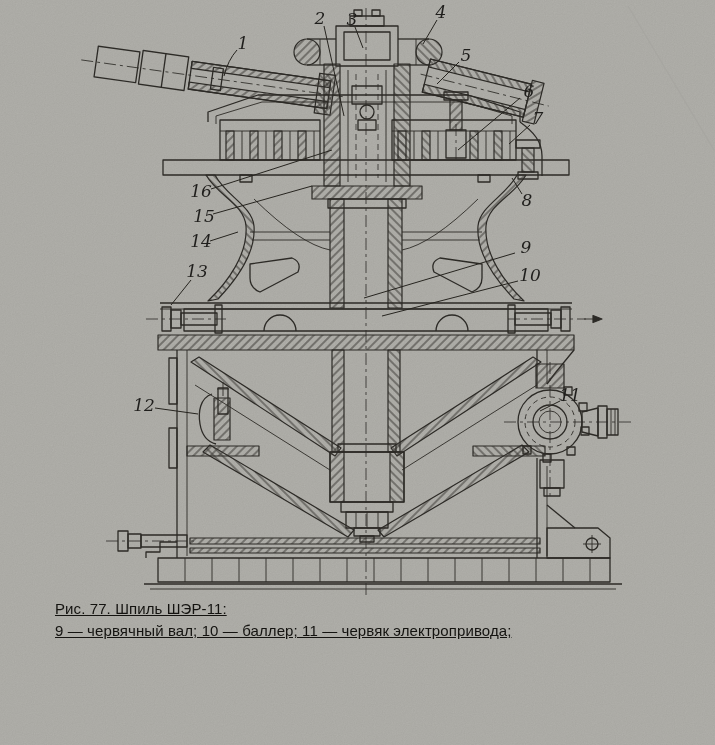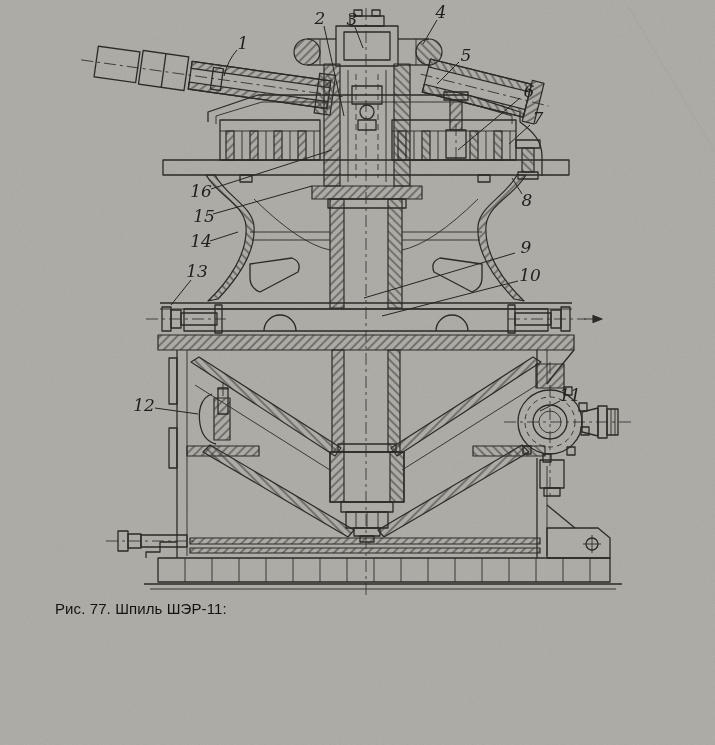--- a/index.html
+++ b/index.html
@@ -8,21 +8,21 @@
   #art-wrap{position:absolute;left:0;top:0;width:715px;height:745px;}
   svg text.callout{font-family:"DejaVu Serif",serif;font-style:italic;font-size:17px;
                    fill:#1f1e1c;text-anchor:middle;}
   .s{stroke:#2c2a26;fill:none;stroke-width:1.3;stroke-linejoin:round;}
   .sf{stroke:#2c2a26;stroke-width:1.2;stroke-linejoin:round;}
   .thin{stroke:#2c2a26;fill:none;stroke-width:0.9;}
   .cl{stroke:#2c2a26;fill:none;stroke-width:0.8;stroke-dasharray:12 4 3 4;}
   .dash{stroke:#2c2a26;fill:none;stroke-width:0.8;stroke-dasharray:6 4;}
   .leader{stroke:#26241ف;stroke:#26241f;fill:none;stroke-width:1;}
   #caption{position:absolute;left:55px;top:598px;width:630px;color:#141310;
-           font-size:15px;line-height:22.4px;letter-spacing:0.1px;}
+           font-size:15px;line-height:22.4px;letter-spacing:0.1px;text-decoration:underline;}
   #caption div{white-space:nowrap;}
 </style>
 </head>
 <body>
 
 <div id="page">
 <div id="art-wrap">
 <svg width="715" height="745" viewBox="0 0 715 745" xmlns="http://www.w3.org/2000/svg">
   <defs>
     <pattern id="h1" patternUnits="userSpaceOnUse" width="6" height="6" patternTransform="rotate(45)">
@@ -315,14 +315,15 @@
       <text class="callout" x="201" y="247">14</text>
       <text class="callout" x="204" y="222">15</text>
       <text class="callout" x="201" y="197">16</text>
     </g>
   </g>
 </svg>
 </div>
 
 <div id="caption">
   <div>Рис. 77. Шпиль ШЭР-11:</div>
+  <div>9 — червячный вал; 10 — баллер; 11 — червяк электропривода;</div>
 </div>
 </div>
 
 </body></html>

